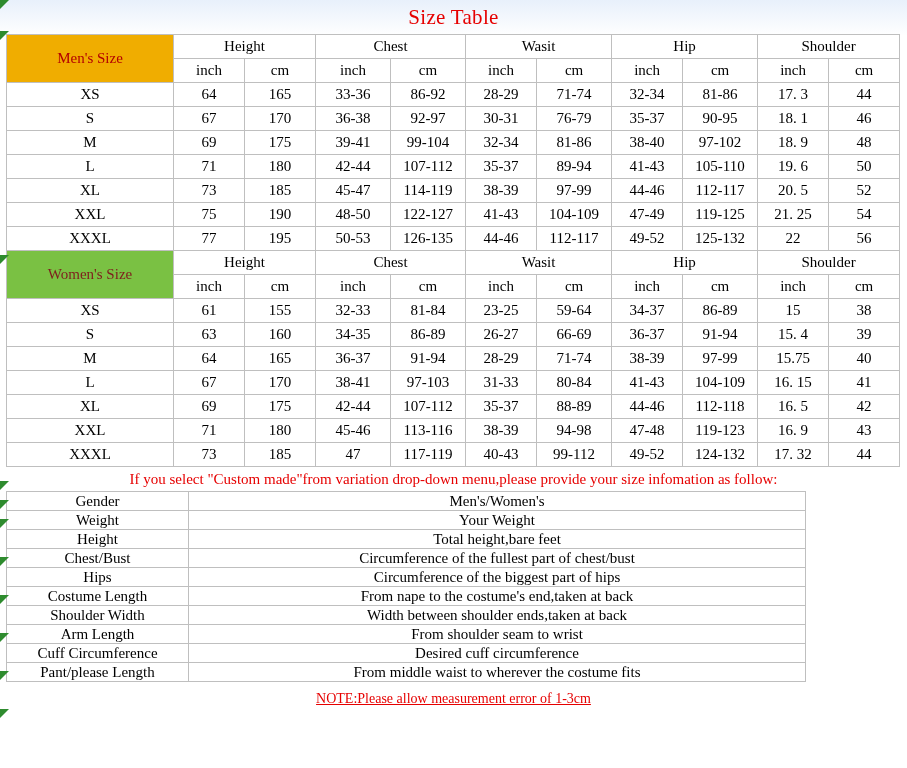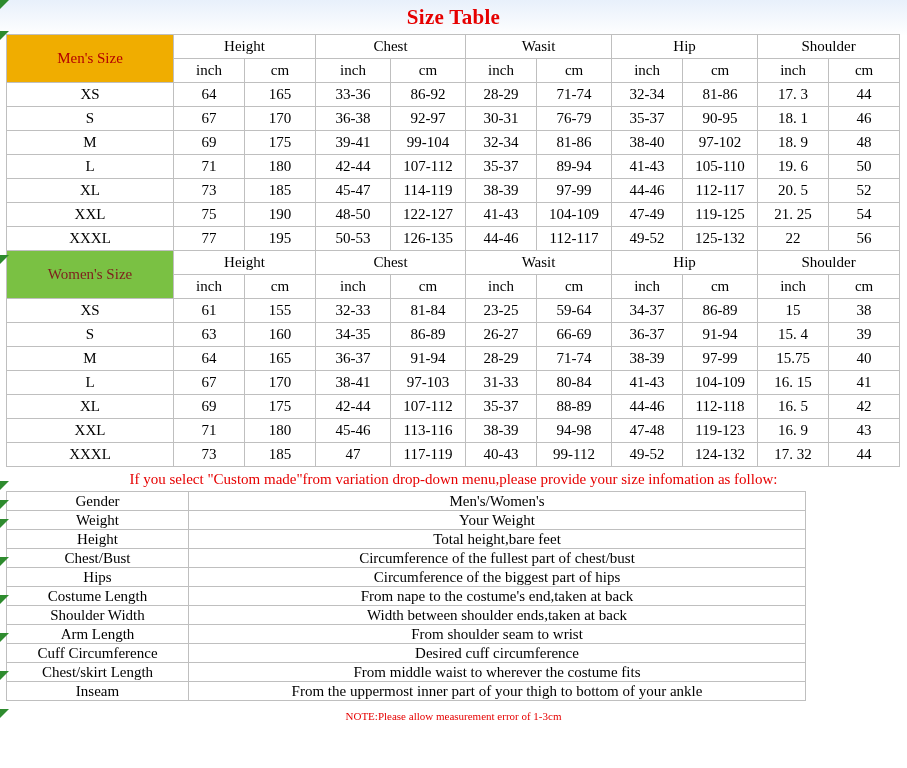--- a/index.html
+++ b/index.html
@@ -17,21 +17,21 @@
   .page {
     position: relative;
     width: 907px;
     height: 768px;
     background: linear-gradient(to bottom, #e8f0fb 0px, #ffffff 36px, #ffffff 100%);
     box-sizing: border-box;
   }
   .title {
     text-align: center;
     font-size: 21px;
-    font-weight: bold;
+    font-weight: normal;
     color: #e60000;
     padding-top: 5px;
     padding-bottom: 4px;
     letter-spacing: 0.3px;
   }
   table.sz {
     border-collapse: collapse;
     width: 894px;
     margin: 0 6px;
     table-layout: fixed;
@@ -90,22 +90,23 @@
     text-align: center;
     height: 19px;
     padding: 0;
     box-sizing: border-box;
     background: #fff;
   }
   table.cm td.k { width: 182px; }
   .footnote {
     text-align: center;
     color: #e60000;
-    font-size: 11px;
+    font-size: 14px;
     padding-top: 9px;
+    text-decoration: underline;
   }
   .corner {
     position: absolute;
     width: 0; height: 0;
     border-left: 9px solid #2e8b2e;
     border-bottom: 9px solid transparent;
     pointer-events: none;
   }
 </style>
 </head>
@@ -391,26 +392,22 @@
       </tr>
       <tr>
         <td class="k">Arm Length</td>
         <td>From shoulder seam to wrist</td>
       </tr>
       <tr>
         <td class="k">Cuff Circumference</td>
         <td>Desired cuff circumference</td>
       </tr>
       <tr>
-        <td class="k">Chest/skirt Length</td>
+        <td class="k">Pant/please Length</td>
         <td>From middle waist to wherever the costume fits</td>
-      </tr>
-      <tr>
-        <td class="k">Inseam</td>
-        <td>From the uppermost inner part of your thigh to bottom of your ankle</td>
       </tr>
     </tbody>
   </table>
 
   <div class="footnote">NOTE:Please allow measurement error of 1-3cm</div>
 
   <span class="corner" style="left:0px;top:0px;"></span>
   <span class="corner" style="left:0px;top:31px;"></span>
   <span class="corner" style="left:0px;top:255px;"></span>
   <span class="corner" style="left:0px;top:481px;"></span>

